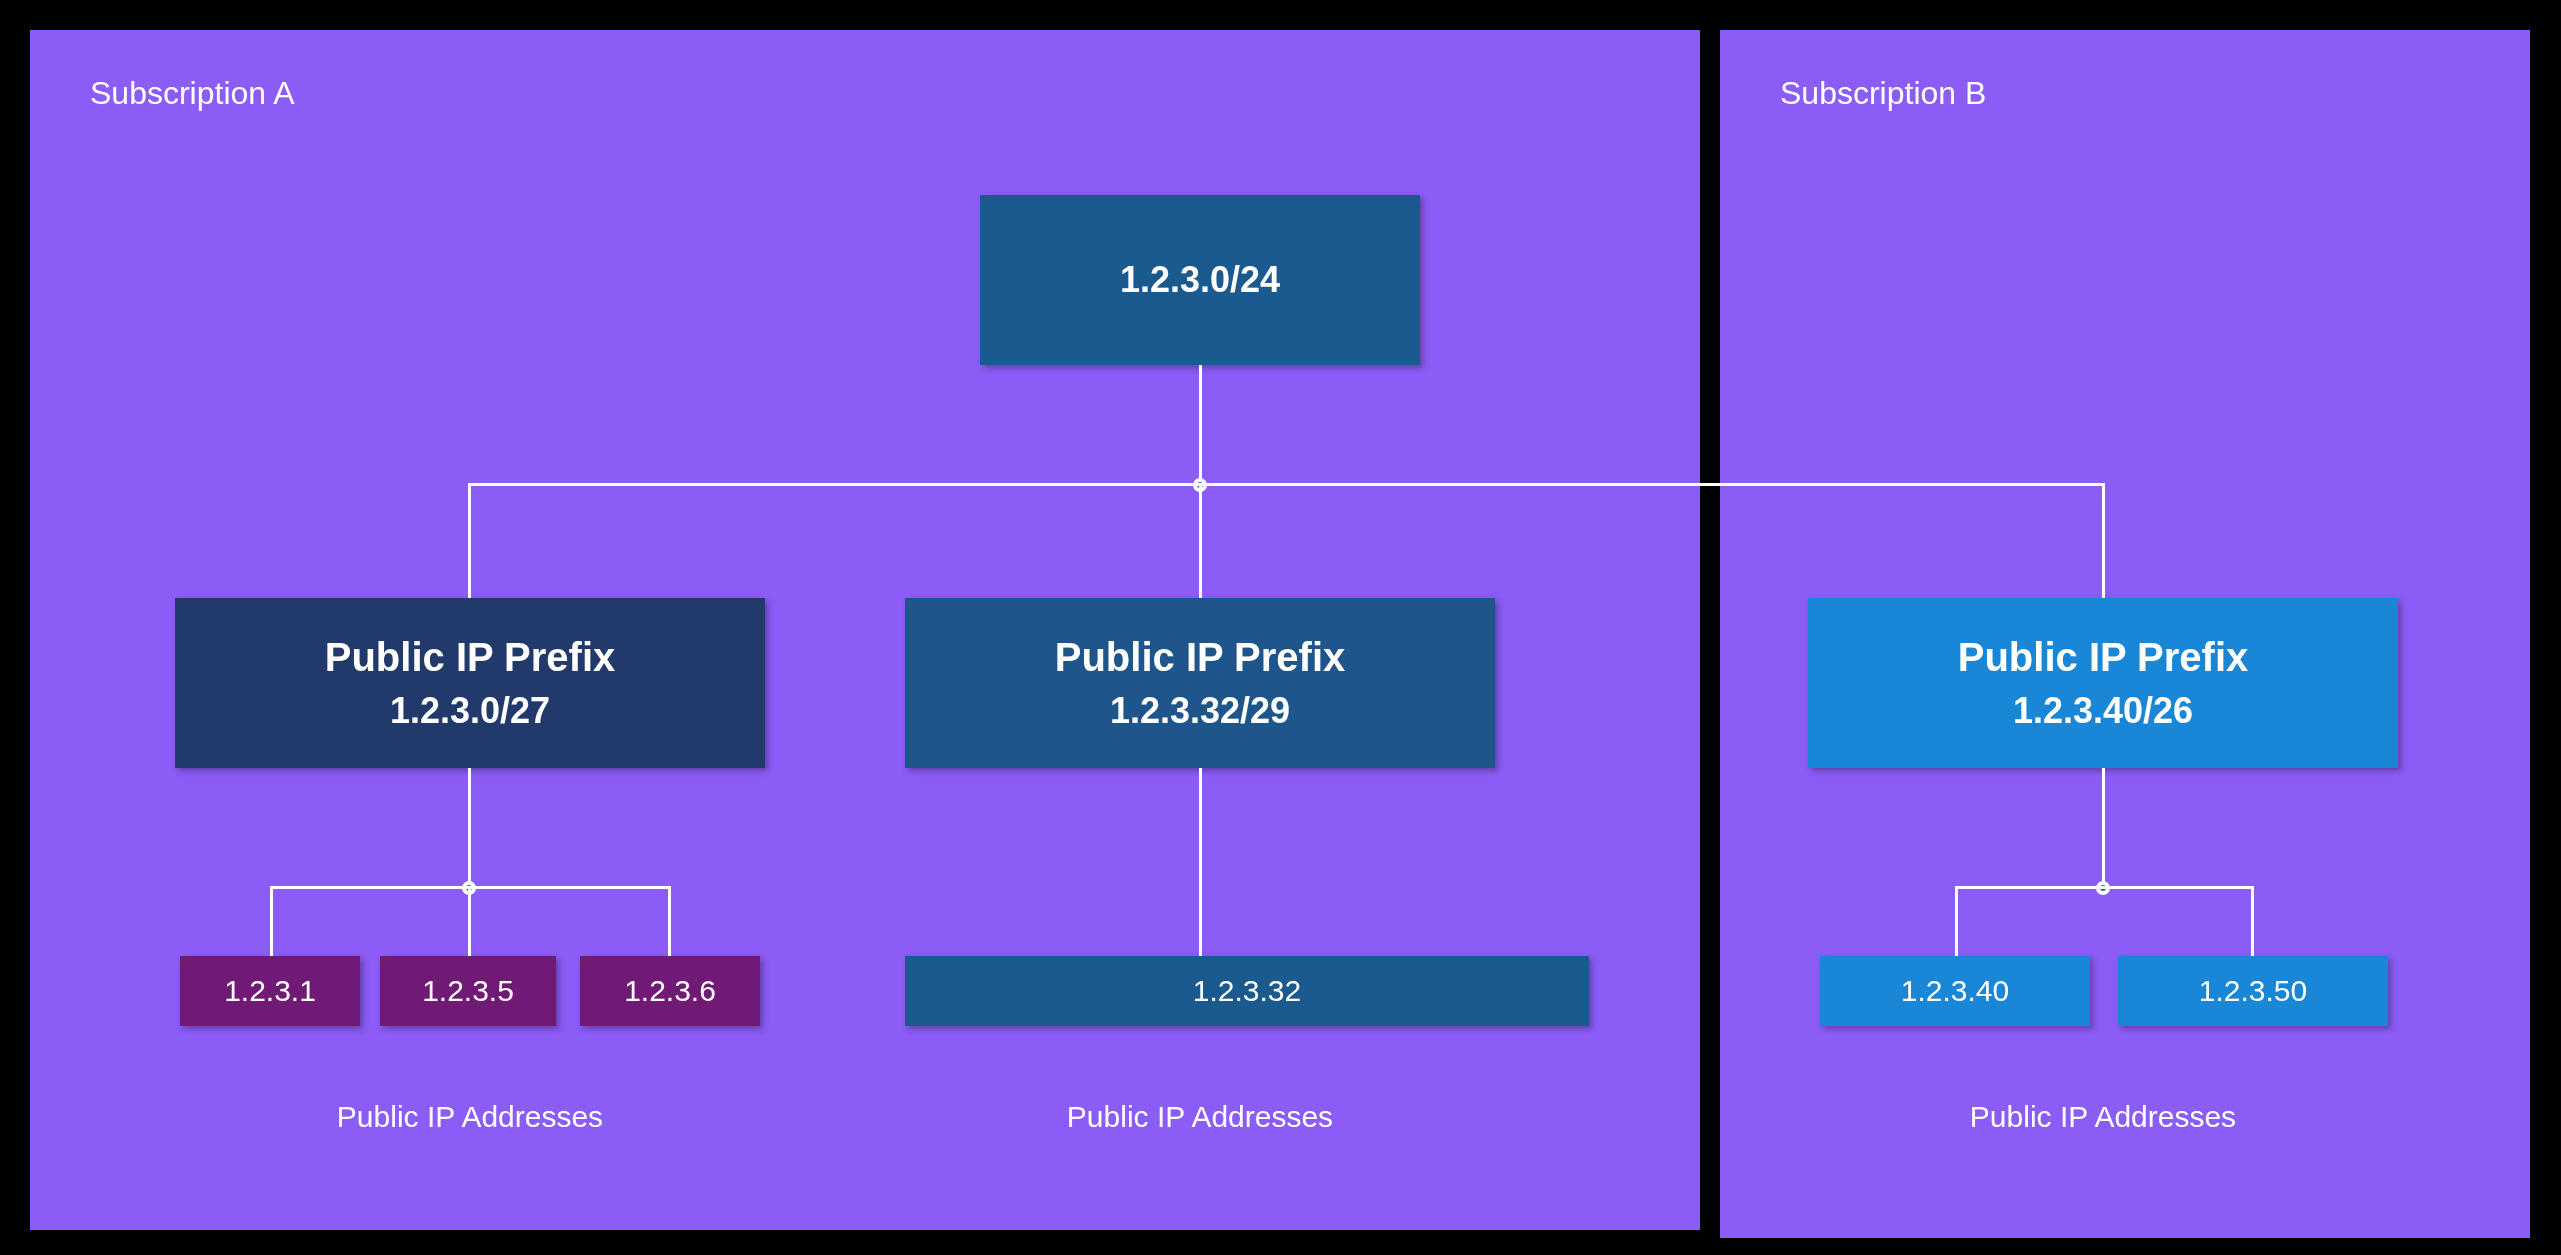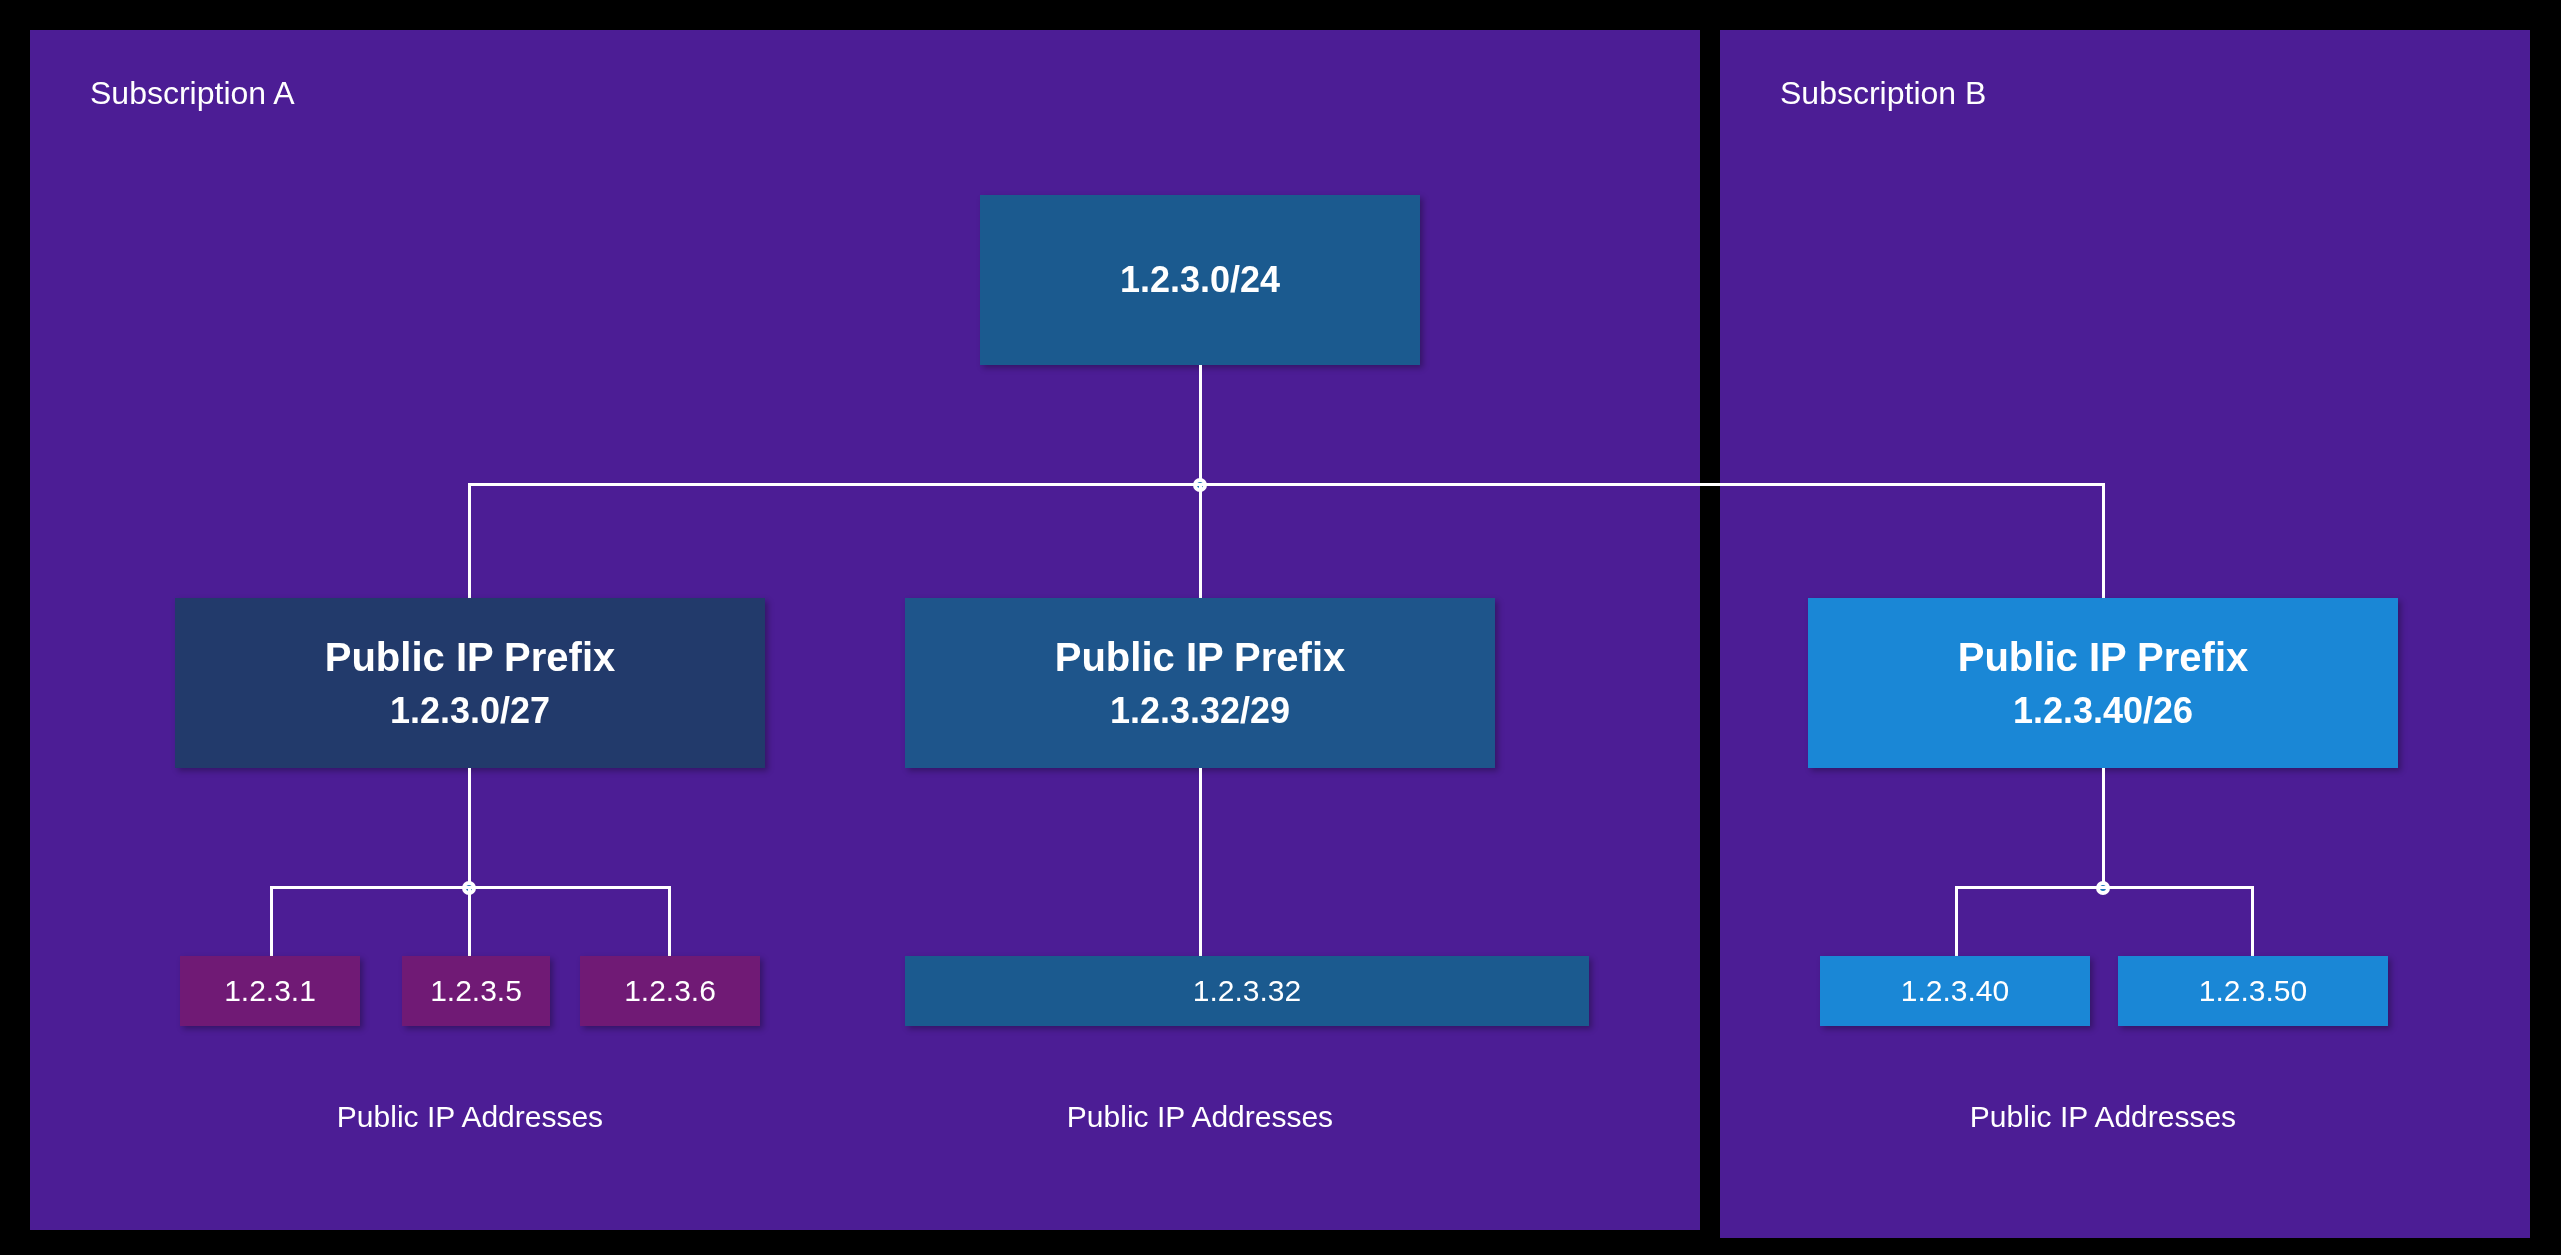--- a/index.html
+++ b/index.html
@@ -7,21 +7,21 @@
     background: #000;
     font-family: 'Segoe UI', -apple-system, BlinkMacSystemFont, sans-serif;
     color: #fff;
     width: 2561px;
     height: 1255px;
     position: relative;
     overflow: hidden;
   }
   .panel {
     position: absolute;
-    background: #4c1d95;
+    background: #8b5cf6;
   }
   .panel-a {
     left: 30px;
     top: 30px;
     width: 1670px;
     height: 1200px;
   }
   .panel-b {
     left: 1720px;
     top: 30px;
@@ -143,21 +143,21 @@
 <div class="line vline" style="left:468px; top:768px; height:120px;"></div>
 <div class="junction" style="left:469px; top:888px;"></div>
 <div class="line hline" style="left:270px; top:886px; width:400px;"></div>
 <div class="line vline" style="left:270px; top:886px; height:70px;"></div>
 <div class="line vline" style="left:468px; top:888px; height:68px;"></div>
 <div class="line vline" style="left:668px; top:886px; height:70px;"></div>
 
 <div class="ip-box c-ip-a" style="left:180px; top:956px; width:180px; height:70px;">
     <span>1.2.3.1</span>
   </div>
-<div class="ip-box c-ip-a" style="left:380px; top:956px; width:148px; height:70px;margin-left:22px;">
+<div class="ip-box c-ip-a" style="left:380px; top:956px; width:176px; height:70px;">
     <span>1.2.3.5</span>
   </div>
 <div class="ip-box c-ip-a" style="left:580px; top:956px; width:180px; height:70px;">
     <span>1.2.3.6</span>
   </div>
 
 <div class="line vline" style="left:1199px; top:768px; height:188px;"></div>
 <div class="ip-box c-ip-b" style="left:905px; top:956px; width:684px; height:70px;">
     <span>1.2.3.32</span>
   </div>

